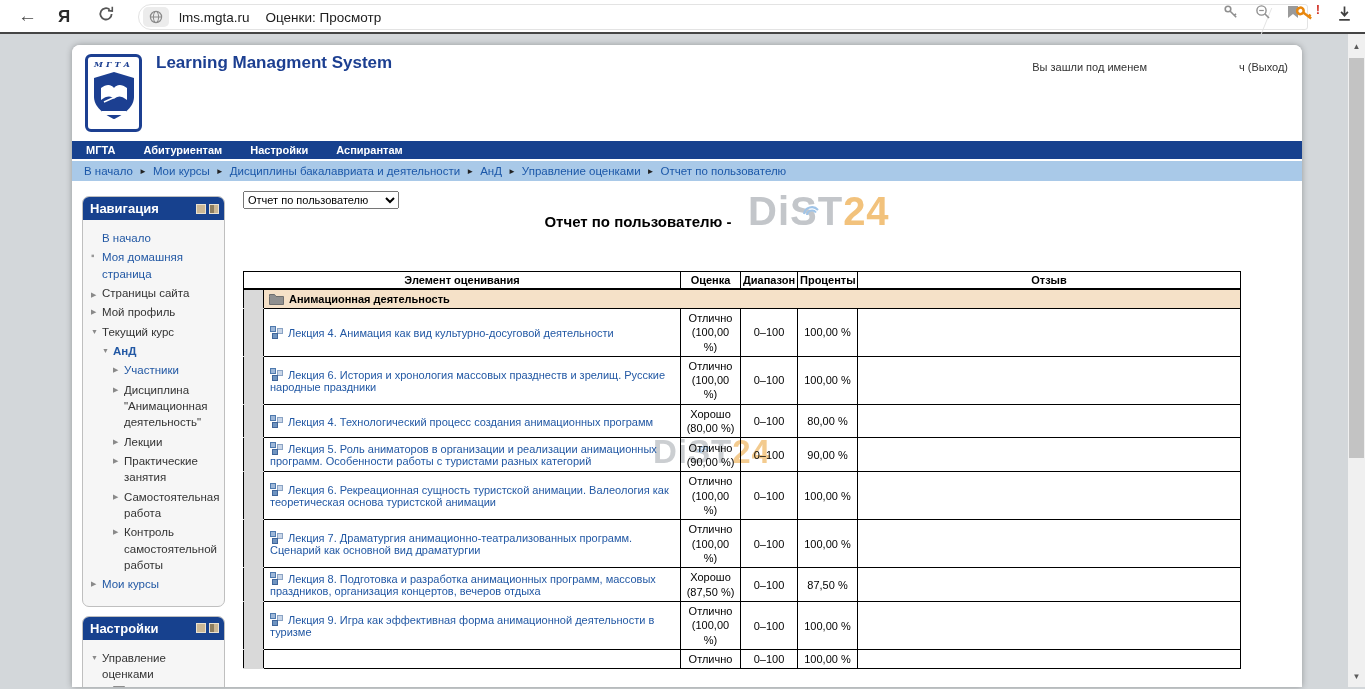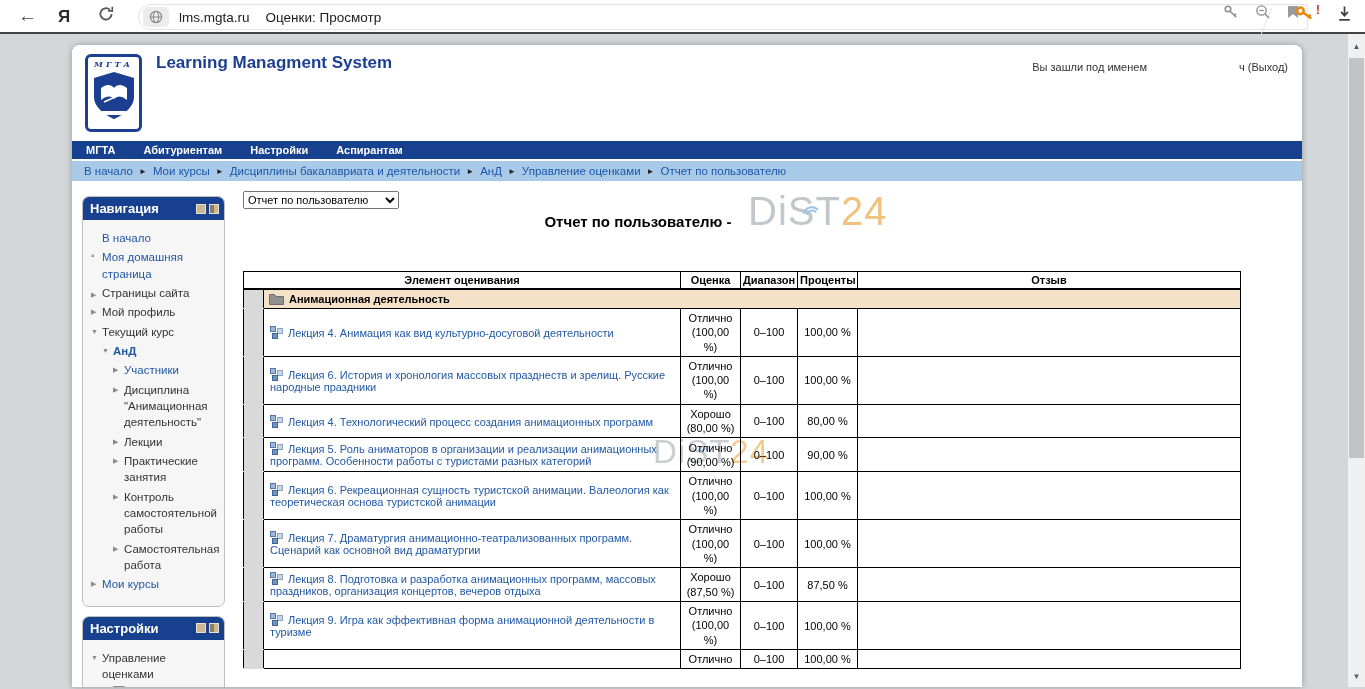--- a/index.html
+++ b/index.html
@@ -58,21 +58,21 @@
   .tree-label { color:#333; cursor:pointer; }
   .tree-label.link { color:#2258a4; }
   .tree-label.bold { font-weight:bold; }
   .tree-ico { flex:none; margin-right:3px; padding-top:1px; }
 
   
   .main { position:absolute; left:171px; top:0; width:1037px; height:100%; }
   .report-select { position:absolute; left:0; top:10px; width:156px; height:18px; font-size:11px; font-family:"Liberation Sans",sans-serif; }
   .report-title { position:absolute; left:0; top:32px; width:790px; text-align:center; font-size:15px; font-weight:bold; color:#000; }
 
-  .watermark { position:absolute; font-weight:normal; letter-spacing:1px; pointer-events:none; }
+  .watermark { position:absolute; font-weight:bold; letter-spacing:1px; pointer-events:none; }
   .wm-dist { color:#c3c6ca; }
   .wm-24 { color:#f2c27c; }
   .wm-1 { left:505px; top:8px; font-size:40px; }
   .wm-2 { left:410px; top:252px; font-size:33px; opacity:.85; }
   .wm-arcs { position:absolute; top:-9px; }
   .wm-1 .wm-arcs { left:52px; }
   .wm-2 .wm-arcs { left:42px; }
 
   .grade-table { position:absolute; left:0; top:90px; border-collapse:collapse; table-layout:fixed; width:997px; font-size:11px; color:#000; }
   .grade-table th, .grade-table td { border:1px solid #000; padding:2px 4px; vertical-align:middle; }
@@ -243,25 +243,25 @@
               <div class="tree-item" style="padding-left: 24px;">
                 <span class="bullet right">▶</span>
                 <span class="tree-label">Лекции</span>
               </div>
               <div class="tree-item" style="padding-left: 24px;">
                 <span class="bullet right">▶</span>
                 <span class="tree-label">Практические занятия</span>
               </div>
               <div class="tree-item" style="padding-left: 24px;">
                 <span class="bullet right">▶</span>
+                <span class="tree-label">Самостоятельная работа</span>
+              </div>
+              <div class="tree-item" style="padding-left: 24px;">
+                <span class="bullet right">▶</span>
                 <span class="tree-label">Контроль самостоятельной работы</span>
-              </div>
-              <div class="tree-item" style="padding-left: 24px;">
-                <span class="bullet right">▶</span>
-                <span class="tree-label">Самостоятельная работа</span>
               </div>
               <div class="tree-item" style="padding-left: 2px;">
                 <span class="bullet right">▶</span>
                 <a class="tree-label link">Мои курсы</a>
               </div>
             </div>
         </div>
         <div class="block">
           <div class="block-header">
             <span>Настройки</span>

